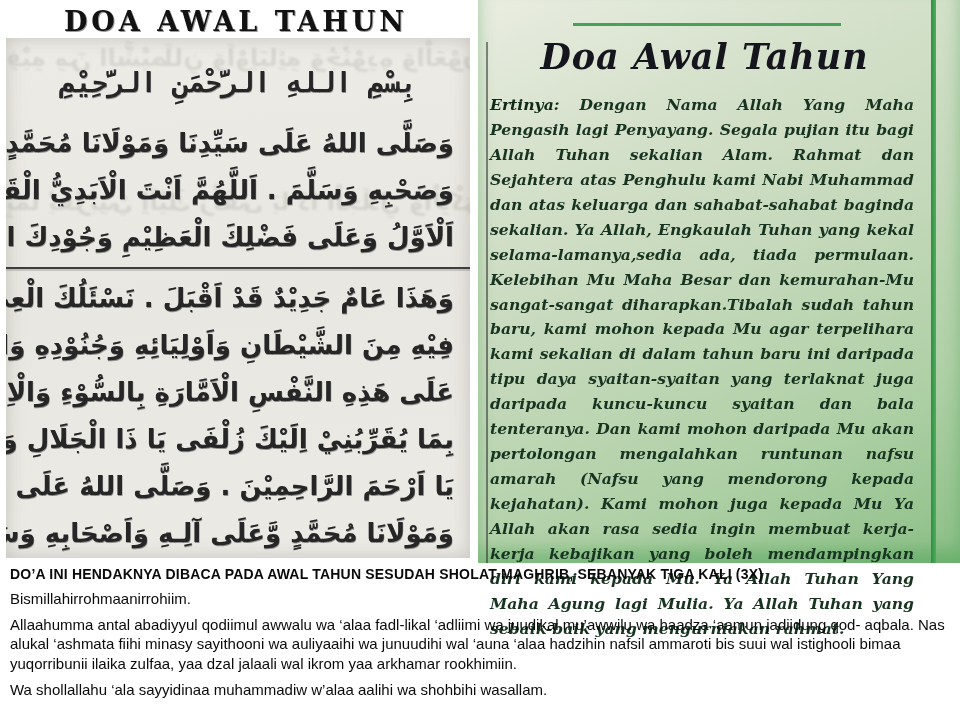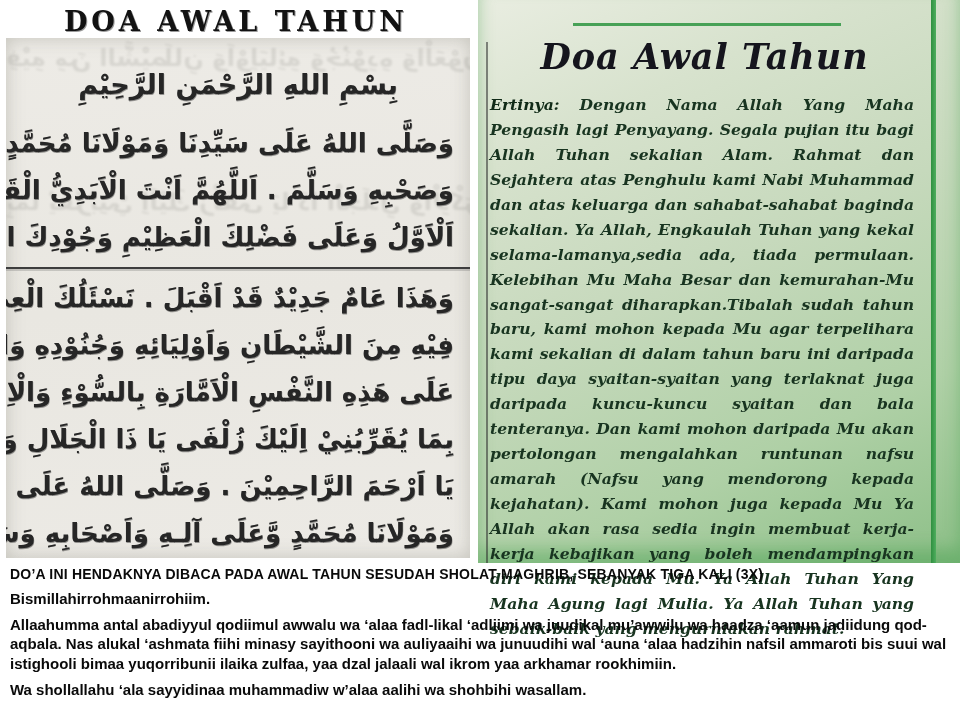--- a/index.html
+++ b/index.html
@@ -24,21 +24,21 @@
     position:absolute;top:0;left:0;right:0;bottom:0;
     direction:rtl;padding:12px 16px 6px 16px;box-sizing:border-box;
   }
   .ar-line{
     font-family:"DejaVu Sans",sans-serif;font-weight:bold;
     font-size:26px;color:#262626;height:47px;line-height:47px;
     white-space:nowrap;text-align:justify;
     -moz-text-align-last:justify;text-align-last:justify;
     text-shadow:0.5px 0.5px 0 rgba(40,40,40,0.45);
   }
-  .ar-line.center{text-align:center;text-align-last:center;height:70px;line-height:70px;font-size:27px;}
+  .ar-line.center{text-align:center;text-align-last:center;height:70px;line-height:70px;font-size:27px;font-family:Liberation Mono, monospace;}
   .page-rule{
     position:absolute;left:0;width:100%;height:2px;background:#3d3d3d;
     box-shadow:0 2px 0 rgba(90,90,90,0.25);
   }
   .ghost{
     position:absolute;direction:rtl;white-space:nowrap;
     font-family:"DejaVu Sans",sans-serif;font-weight:bold;font-size:24px;
     color:#6d6d66;opacity:0.16;filter:blur(1.2px);transform:scaleX(-1);
     pointer-events:none;width:100%;text-align:center;
   }
@@ -74,21 +74,21 @@
   
   .footer{
     position:absolute;top:566px;left:10px;width:942px;color:#0a0a0a;
   }
   .footer-heading{
     font-weight:bold;font-size:14px;letter-spacing:0.2px;
     text-decoration-thickness:1.5px;
     margin:0 0 7px 0;
   }
   .footer-line{
-    font-weight:bold;font-size:15px;margin:0 0 7px 0;line-height:1.28;
+    font-weight:normal;font-size:15px;margin:0 0 7px 0;line-height:1.28;
   }
 </style>
 </head>
 <body>
 
 <div class="left-title">DOA AWAL TAHUN</div>
 
 <div class="left-page">
   <div class="ghost" style="top:6px;">فِيْهِ مِنَ الشَّيْطَانِ وَاَوْلِيَائِهِ وَجُنُوْدِهِ وَالْعَوْنَ</div>
   <div class="ghost" style="top:150px;">بِمَا يُقَرِّبُنِيْ اِلَيْكَ زُلْفَى يَا ذَا الْجَلَالِ وَالْاِكْرَامِ</div>

